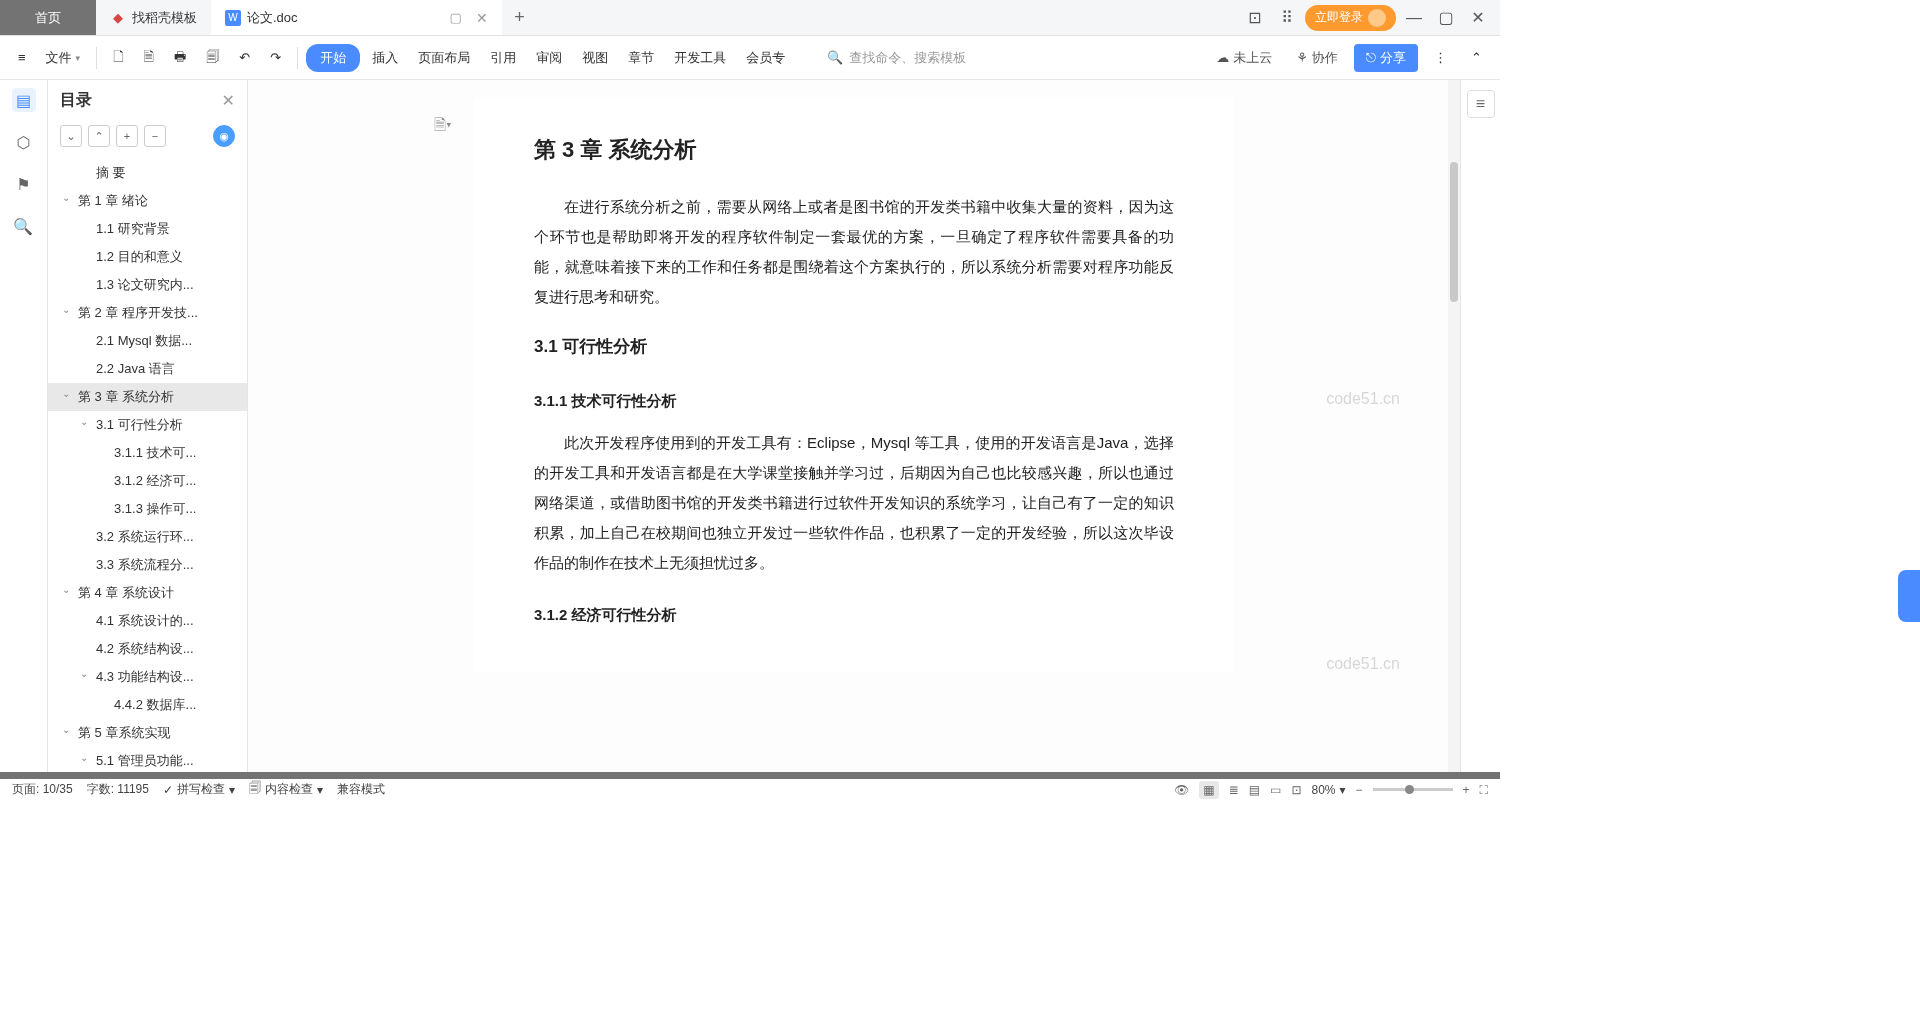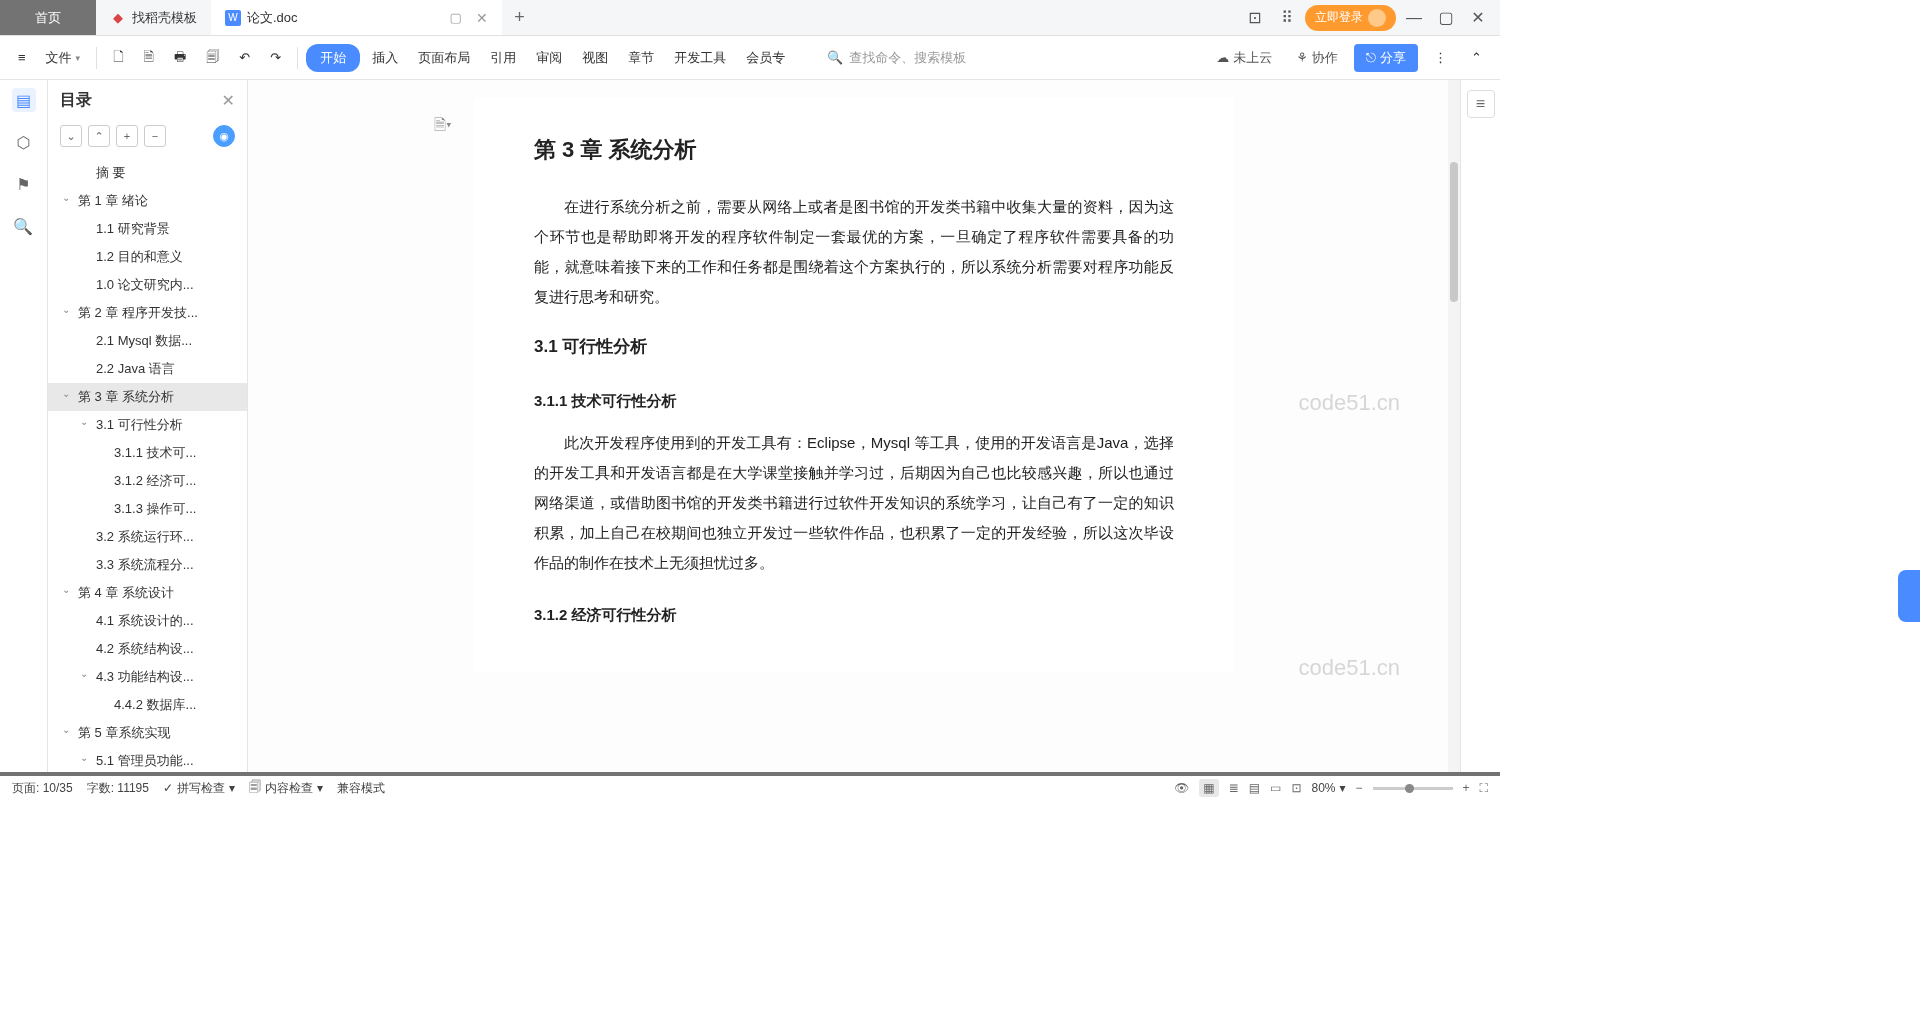--- a/index.html
+++ b/index.html
@@ -41,29 +41,29 @@
 .toc-item.l1{padding-left:14px}
 .toc-item.l2{padding-left:32px}
 .toc-item.l3{padding-left:50px}
 .toc-chevron{width:12px;font-size:10px;color:#888}
 .content{flex:1;background:#fdfdfd;overflow:auto;position:relative;padding:18px 0}
 .page{width:760px;margin:0 auto;background:#fff;padding:30px 60px;font-size:15px;line-height:2;color:#222;position:relative}
 .ch-title{font-size:22px;font-weight:bold;margin-bottom:20px}
 .para{text-indent:2em;margin-bottom:16px;text-align:justify}
 .h3{font-size:17px;font-weight:bold;margin:18px 0 14px}
 .h4{font-size:15px;font-weight:bold;margin:22px 0 12px}
-.watermark{position:absolute;color:#b8b8b8;font-size:22px;pointer-events:none;opacity:0.55}
+.watermark{position:absolute;color:#b8b8b8;font-size:16px;pointer-events:none;opacity:0.55}
 .watermark-red{position:absolute;color:#d33;font-size:30px;font-weight:500;pointer-events:none;left:50%;top:395px;transform:translateX(-50%)}
 .doc-icon{position:absolute;left:-40px;top:12px;color:#888}
 .rightbar{width:40px;border-left:1px solid #e5e5e5;display:flex;flex-direction:column;align-items:center;padding-top:10px}
 .rightbar-btn{width:28px;height:28px;border:1px solid #ddd;border-radius:4px;display:flex;align-items:center;justify-content:center;color:#666;margin-bottom:8px;cursor:pointer}
 .scrollind{position:absolute;right:0;top:0;width:12px;height:100%;background:#f4f4f4}
 .scroll-thumb{width:8px;background:#c8c8c8;border-radius:4px;margin:2px;height:140px;position:relative;top:80px}
 .fab{position:absolute;right:0;top:570px;width:22px;height:52px;background:#4a8bff;border-radius:8px 0 0 8px}
-.statusbar{height:28px;border-top:4px solid #737373;display:flex;align-items:center;padding:0 12px;font-size:12px;color:#444;gap:14px;background:#fff}
+.statusbar{height:28px;border-top:7px solid #737373;display:flex;align-items:center;padding:0 12px;font-size:12px;color:#444;gap:14px;background:#fff}
 .status-item{display:flex;align-items:center;gap:4px}
 .status-right{margin-left:auto;display:flex;align-items:center;gap:10px}
 .status-icon{color:#666}
 </style>
 </head>
 <body>
 
 <div class="titlebar">
   <div class="tab home">首页</div>
   <div class="tab">
@@ -168,21 +168,21 @@
         <div class="toc-item l2">
           <span class="toc-chevron"></span>
           <span>1.1 研究背景</span>
         </div>
         <div class="toc-item l2">
           <span class="toc-chevron"></span>
           <span>1.2 目的和意义</span>
         </div>
         <div class="toc-item l2">
           <span class="toc-chevron"></span>
-          <span>1.0 论文研究内...</span>
+          <span>1.3 论文研究内...</span>
         </div>
         <div class="toc-item l1">
           <span class="toc-chevron">⌄</span>
           <span>第 2 章  程序开发技...</span>
         </div>
         <div class="toc-item l2">
           <span class="toc-chevron"></span>
           <span>2.1 Mysql 数据...</span>
         </div>
         <div class="toc-item l2">

